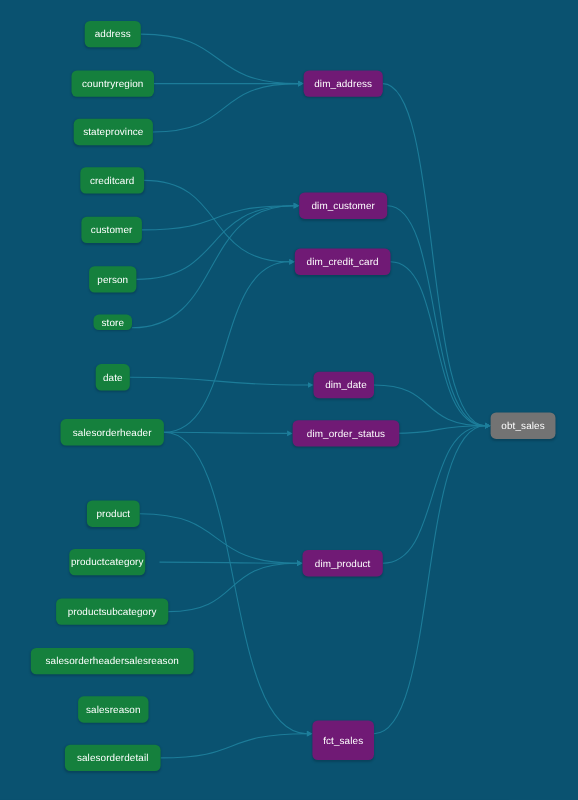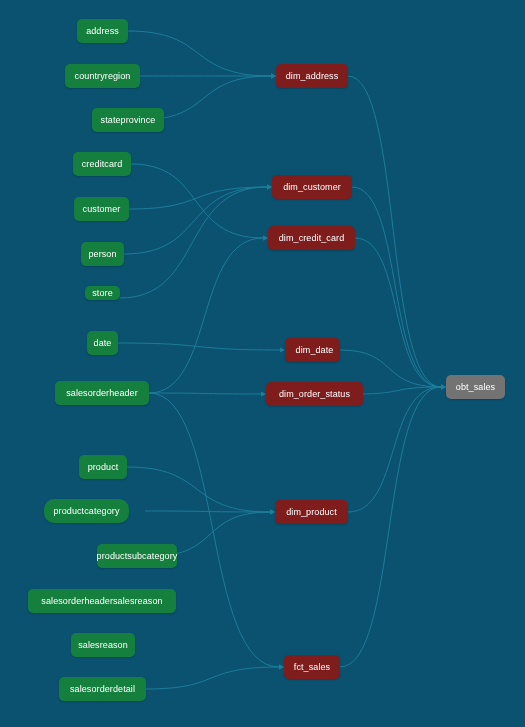--- a/index.html
+++ b/index.html
@@ -52,21 +52,21 @@
     padding: 0 7px;
     height: 24px;
     cursor: pointer;
     user-select: none;
   }
   .node-source {
     background: #15803d;
     box-shadow: 0 1px 2px rgba(0,0,0,0.18);
   }
   .node-model {
-    background: #7f1d1d;
+    background: #701a75;
     box-shadow: 0 1px 2px rgba(0,0,0,0.18);
   }
   .node-output {
     background: #737373;
     box-shadow: 0 1px 2px rgba(0,0,0,0.18);
   }
   .node-label {
     pointer-events: none;
   }
 </style>
@@ -120,21 +120,21 @@
       <path d="M 340 667 C 398.3 667, 379.7 387, 441 387" class="edge-path" stroke="#1d7e9b"></path>
       <path d="M 441 384.4 L 446 387 L 441 389.6 Z" class="edge-arrow" fill="#1d7e9b"></path>
     </svg>
   <div id="node-layer">
       <div class="node node-source" style="left: 77px; top: 19px; width: 51px; height: 24px;">
         <span class="node-label">address</span>
       </div>
       <div class="node node-source" style="left: 65px; top: 64px; width: 75px; height: 24px;">
         <span class="node-label">countryregion</span>
       </div>
-      <div class="node node-source" style="left: 67px; top: 108px; width: 72px; height: 24px; margin-left: 25px;">
+      <div class="node node-source" style="left: 67px; top: 108px; width: 72px; height: 24px;">
         <span class="node-label">stateprovince</span>
       </div>
       <div class="node node-source" style="left: 73px; top: 152px; width: 58px; height: 24px;">
         <span class="node-label">creditcard</span>
       </div>
       <div class="node node-source" style="left: 74px; top: 197px; width: 55px; height: 24px;">
         <span class="node-label">customer</span>
       </div>
       <div class="node node-source" style="left: 81px; top: 242px; width: 43px; height: 24px;">
         <span class="node-label">person</span>
@@ -144,24 +144,24 @@
       </div>
       <div class="node node-source" style="left: 87px; top: 331px; width: 31px; height: 24px;">
         <span class="node-label">date</span>
       </div>
       <div class="node node-source" style="left: 55px; top: 381px; width: 94px; height: 24px;">
         <span class="node-label">salesorderheader</span>
       </div>
       <div class="node node-source" style="left: 79px; top: 455px; width: 48px; height: 24px;">
         <span class="node-label">product</span>
       </div>
-      <div class="node node-source" style="left: 44px; top: 499px; width: 85px; height: 24px; border-radius: 10px;">
+      <div class="node node-source" style="left: 63px; top: 499px; width: 69px; height: 24px;">
         <span class="node-label">productcategory</span>
       </div>
-      <div class="node node-source" style="left: 51px; top: 544px; width: 80px; height: 24px; margin-left: 46px;">
+      <div class="node node-source" style="left: 51px; top: 544px; width: 102px; height: 24px;">
         <span class="node-label">productsubcategory</span>
       </div>
       <div class="node node-source" style="left: 28px; top: 589px; width: 148px; height: 24px;">
         <span class="node-label">salesorderheadersalesreason</span>
       </div>
       <div class="node node-source" style="left: 71px; top: 633px; width: 64px; height: 24px;">
         <span class="node-label">salesreason</span>
       </div>
       <div class="node node-source" style="left: 59px; top: 677px; width: 87px; height: 24px;">
         <span class="node-label">salesorderdetail</span>
@@ -177,20 +177,20 @@
       </div>
       <div class="node node-model" style="left: 285px; top: 338px; width: 55px; height: 24px; padding-left: 11px;">
         <span class="node-label">dim_date</span>
       </div>
       <div class="node node-model" style="left: 266px; top: 382px; width: 97px; height: 24px;">
         <span class="node-label">dim_order_status</span>
       </div>
       <div class="node node-model" style="left: 275px; top: 500px; width: 73px; height: 24px;">
         <span class="node-label">dim_product</span>
       </div>
-      <div class="node node-model" style="left: 284px; top: 655px; width: 56px; height: 24px;">
+      <div class="node node-model" style="left: 284px; top: 655px; width: 56px; height: 36px;">
         <span class="node-label">fct_sales</span>
       </div>
       <div class="node node-output" style="left: 446px; top: 375px; width: 59px; height: 24px;">
         <span class="node-label">obt_sales</span>
       </div>
     </div>
 </div>
 
 </body></html>

